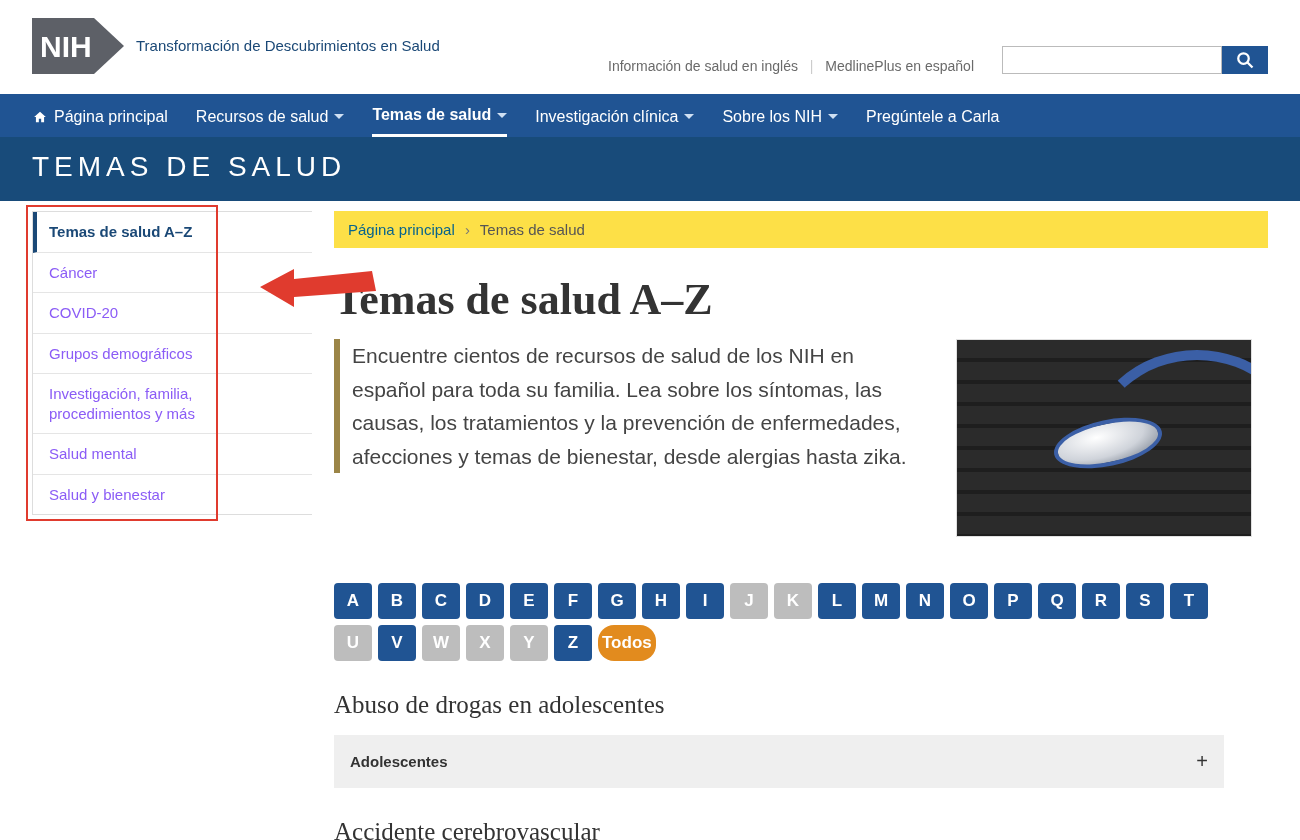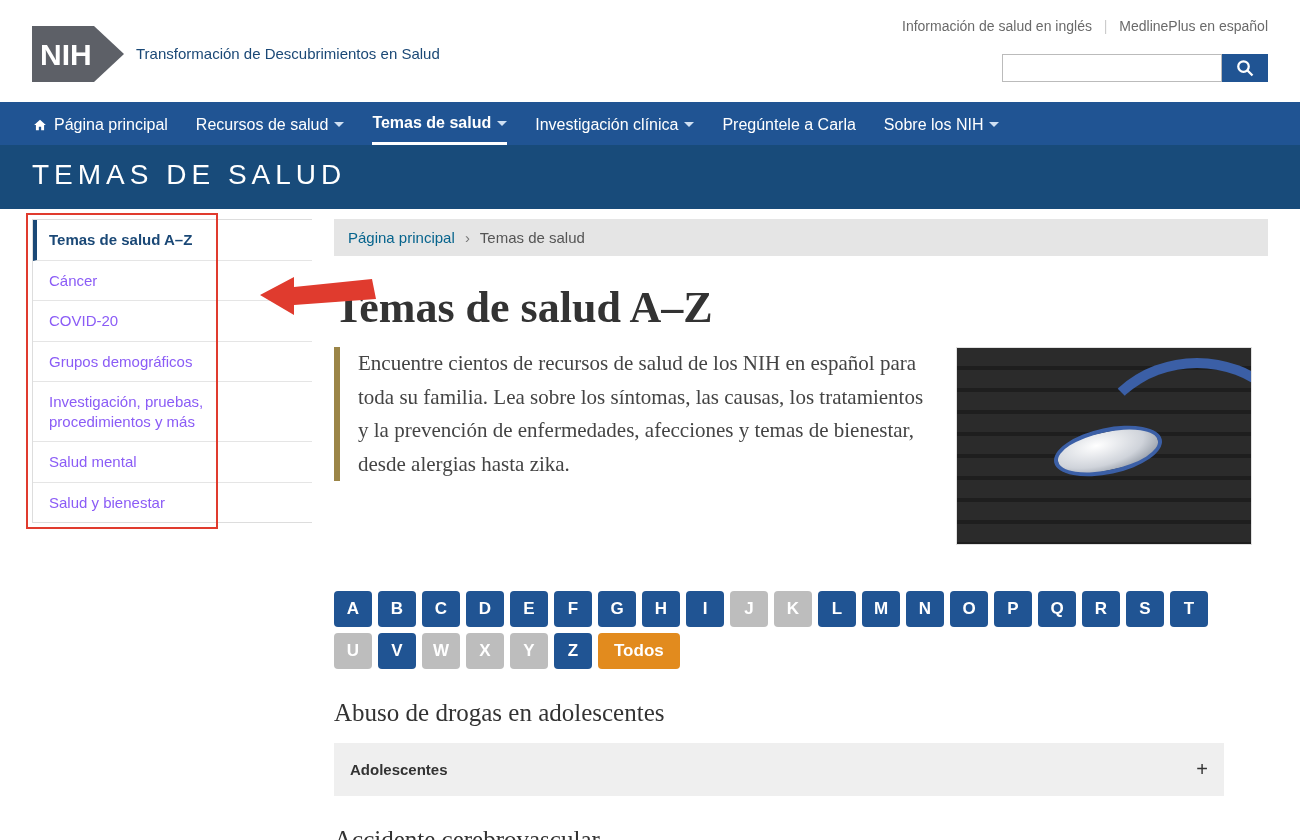--- a/index.html
+++ b/index.html
@@ -17,21 +17,21 @@
   }
   *{box-sizing:border-box;}
   body{margin:0;font-family:"Segoe UI","Helvetica Neue",Arial,sans-serif;color:var(--text);}
   a{color:var(--link);text-decoration:none;}
   
   .header{display:flex;justify-content:space-between;align-items:flex-end;padding:18px 32px 20px;}
   .brand{display:flex;align-items:center;gap:12px;}
   .brand-text{margin-top:-2px;}
   .brand-text .line1{color:#606060;font-size:22px;font-weight:400;}
   .brand-text .line2{color:var(--nih-blue-dark);font-size:15px;}
-  .util{display:flex;flex-direction:column;align-items:flex-end;gap:20px;margin-top:0;}
+  .util{display:flex;flex-direction:row;align-items:flex-end;gap:28px;margin-top:0;}
   .util-links{font-size:14px;color:#6a6a6a;}
   .util-links span.sep{color:#ccc;margin:0 8px;}
   .util-links a{color:#6a6a6a;}
   .search{display:flex;}
   .search input{width:220px;height:28px;border:1px solid #bbb;padding:0 6px;font-size:14px;}
   .search button{width:46px;height:28px;border:none;background:var(--bar);display:flex;align-items:center;justify-content:center;cursor:pointer;}
   
   .nav{background:var(--bar);color:#fff;}
   .nav-inner{display:flex;gap:28px;padding:0 32px;}
   .nav-item{padding:12px 0 10px;font-size:16px;font-weight:500;display:flex;align-items:center;gap:6px;cursor:pointer;}
@@ -42,36 +42,36 @@
   
   .wrap{display:flex;gap:22px;padding:10px 32px 0 32px;}
   .side{width:280px;position:relative;flex:none;}
   .side-list{border:1px solid #ddd;border-right:none;}
   .side-item{padding:10px 14px 10px 16px;border-bottom:1px solid #e5e5e5;font-size:15px;line-height:1.3;color:#8b5cf6;cursor:pointer;}
   .side-item:last-child{border-bottom:none;}
   .side-item.selected{border-left:4px solid var(--nih-blue-dark);padding-left:12px;color:var(--nih-blue-dark);font-weight:700;}
   .redbox{position:absolute;left:-6px;top:-6px;width:192px;height:316px;border:2px solid var(--red);pointer-events:none;}
   .arrow{position:absolute;left:228px;top:56px;}
   .main{flex:1;}
-  .crumbs{background:#e5e5e5;padding:10px 14px;font-size:15px;color:var(--link);}
+  .crumbs{background:#fde047;padding:10px 14px;font-size:15px;color:var(--link);}
   .crumbs .sep{color:#777;margin:0 6px;}
   .crumbs .current{color:#555;}
   .page-title{font-family:Georgia,"Times New Roman",serif;font-size:44px;color:#333;margin:26px 0 14px;}
   .intro{display:flex;gap:32px;align-items:flex-start;}
-  .intro-text{border-left:6px solid #9b8547;padding-left:18px;font-family:Liberation Serif, serif;font-size:21px;line-height:1.6;color:#444;max-width:590px;}
+  .intro-text{border-left:6px solid #9b8547;padding-left:12px;font-family:Liberation Sans, sans-serif;font-size:21px;line-height:1.6;color:#444;max-width:590px;}
   .intro-img{width:296px;height:198px;border:1px solid #e0e0e0;background:#222;position:relative;overflow:hidden;}
   
   .kbd{position:absolute;inset:0;background:repeating-linear-gradient(#2b2b2b 0 18px,#1e1e1e 18px 22px),repeating-linear-gradient(90deg,#2b2b2b 0 18px,#1e1e1e 18px 22px);}
   .disc{position:absolute;left:96px;top:80px;width:110px;height:46px;border-radius:50%;background:radial-gradient(ellipse at 40% 30%,#fff,#cfd3da 55%,#9aa1ac 80%);border:4px solid #3b5fa6;transform:rotate(-12deg);}
   .tube{position:absolute;left:130px;top:10px;width:220px;height:200px;border:10px solid #3b5fa6;border-left-color:transparent;border-bottom-color:transparent;border-radius:50%;}
   
   .alpha{margin-top:46px;display:flex;flex-wrap:wrap;gap:6px;max-width:880px;}
   .alpha .btn{width:38px;height:36px;display:flex;align-items:center;justify-content:center;font-weight:700;color:#fff;background:var(--bar);border-radius:4px;cursor:pointer;font-size:17px;}
   .alpha .btn.disabled{background:var(--grey-disabled);color:#fff;cursor:default;}
-  .alpha .btn.all{width:auto;padding:0 16px;background:var(--orange);}
+  .alpha .btn.all{width:auto;padding:0 4px;background:var(--orange);border-radius:16px;}
   
   .topic-h{font-family:Georgia,serif;font-size:25px;margin:30px 0 6px;color:#333;}
   .topic-h:first-of-type{}
   .accordion{background:#efefef;padding:15px 16px;font-weight:700;font-size:15px;display:flex;align-items:center;justify-content:space-between;cursor:pointer;margin-top:16px;max-width:890px;}
   .accordion .plus{font-size:20px;font-weight:400;}
 </style>
 </head>
 <body>
 
 <div class="header">
@@ -117,40 +117,40 @@
       </div>
       <div class="nav-item active">
         <span>Temas de salud</span>
         <span class="caret"></span>
       </div>
       <div class="nav-item">
         <span>Investigación clínica</span>
         <span class="caret"></span>
       </div>
       <div class="nav-item">
+        <span>Sobre los NIH</span>
+        <span class="caret"></span>
+      </div>
+      <div class="nav-item">
         <span>Pregúntele a Carla</span>
-      </div>
-      <div class="nav-item">
-        <span>Sobre los NIH</span>
-        <span class="caret"></span>
       </div>
     </div>
 </div>
 <div class="band">
   <h1>TEMAS DE SALUD</h1>
 </div>
 
 <div class="wrap">
   <div class="side">
     <div class="side-list" id="side-list">
         <div class="side-item selected">Temas de salud A–Z</div>
         <div class="side-item">Cáncer</div>
         <div class="side-item">COVID-20</div>
         <div class="side-item">Grupos demográficos</div>
-        <div class="side-item">Investigación, pruebas, procedimientos y más</div>
+        <div class="side-item">Investigación, familia, procedimientos y más</div>
         <div class="side-item">Salud mental</div>
         <div class="side-item">Salud y bienestar</div>
       </div>
     <div class="redbox"></div>
     <svg class="arrow" width="120" height="60" viewBox="0 0 120 60">
       <polygon points="0,20 34,2 34,12 112,4 116,24 34,30 34,40" fill="#e03b2e"></polygon>
     </svg>
   </div>
 
   <div class="main">

